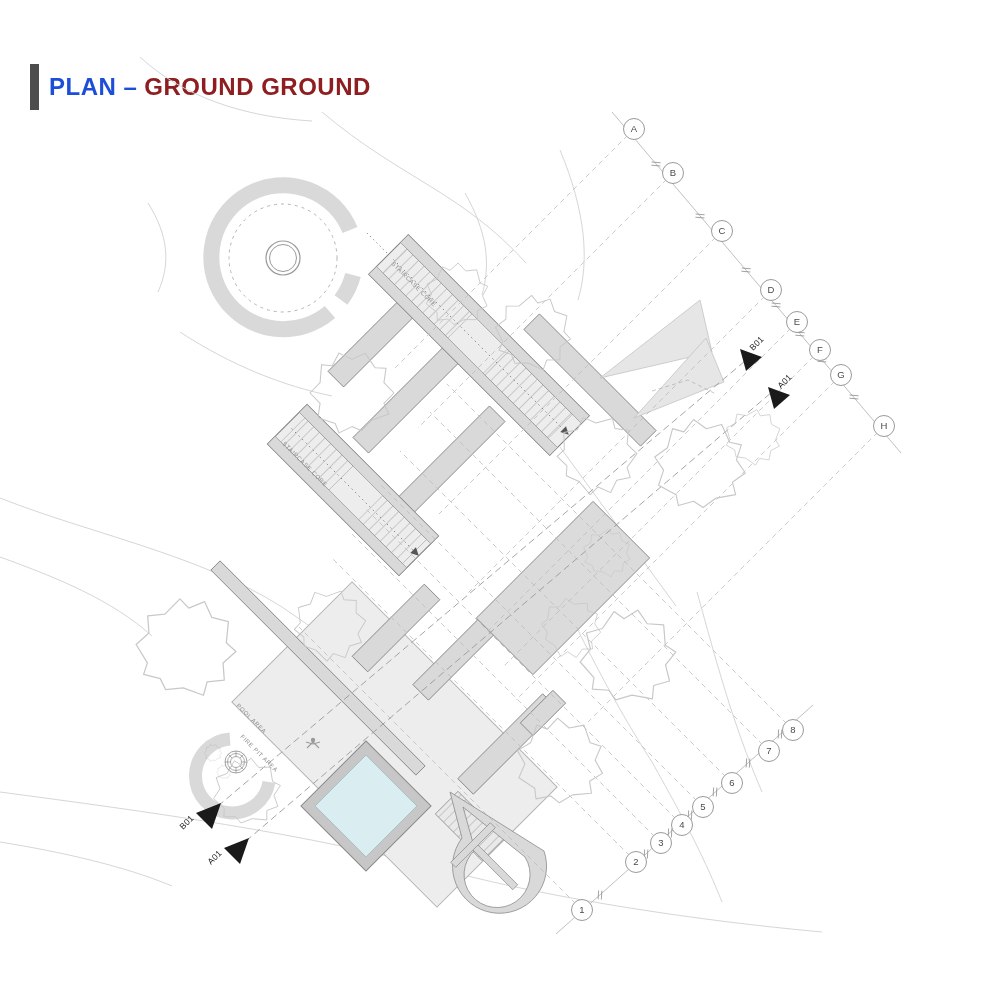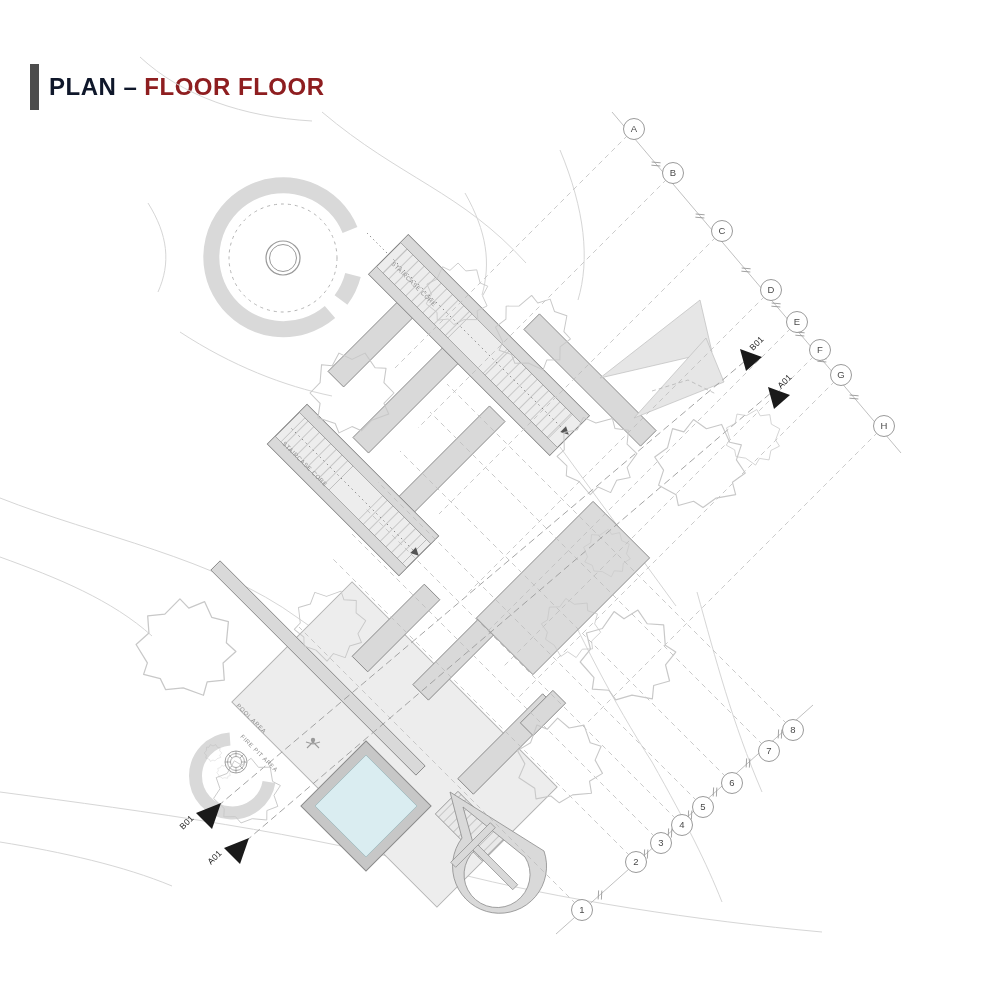--- a/index.html
+++ b/index.html
@@ -1,37 +1,37 @@
 <!DOCTYPE html>
 <html><head>
 <meta charset="utf-8">
 <style>
   html,body{margin:0;padding:0;background:#ffffff;}
   .sheet{position:relative;width:1000px;height:1000px;background:#ffffff;overflow:hidden;
          font-family:"Liberation Sans",sans-serif;}
   .titleblock{position:absolute;left:30px;top:64px;display:flex;align-items:center;gap:10px;}
   .titlebar{width:9px;height:46px;background:#4d4d4d;}
   .titletext{font-size:24px;font-weight:bold;letter-spacing:0.5px;white-space:nowrap;}
-  .titletext .prefix{color:#0f172a;margin-top:48px;}
+  .titletext .prefix{color:#1d4ed8;margin-top:48px;}
   .titletext .highlight{color:#8e1e20;margin-left:7px;}
   svg{position:absolute;left:0;top:0;}
   svg text{font-family:"Liberation Sans",sans-serif;}
   .gridlabel{font-size:9.5px;fill:#4a4a4a;}
   .seclabel{font-size:8.5px;fill:#1a1a1a;letter-spacing:0.3px;}
   .tinylabel{font-size:6px;fill:#8f8f8f;letter-spacing:0.6px;}
 </style>
 </head>
 <body>
 
 <div class="sheet">
 
   <div class="titleblock">
     <div class="titlebar"></div>
     <div class="titletext">
-      <span class="prefix">PLAN –</span><span class="highlight">FLOOR FLOOR</span>
+      <span class="prefix">PLAN –</span><span class="highlight">GROUND GROUND</span>
     </div>
   </div>
 
   <svg width="1000" height="1000" viewBox="0 0 1000 1000">
     <defs>
       <pattern id="treads" width="8" height="8" patternUnits="userSpaceOnUse">
         <path d="M0,0 L0,8" stroke="#8f8f8f" stroke-width="0.8"></path>
       </pattern>
       <pattern id="treadsB" width="7" height="7" patternUnits="userSpaceOnUse">
         <path d="M0,0 L0,7" stroke="#8f8f8f" stroke-width="0.8"></path>

